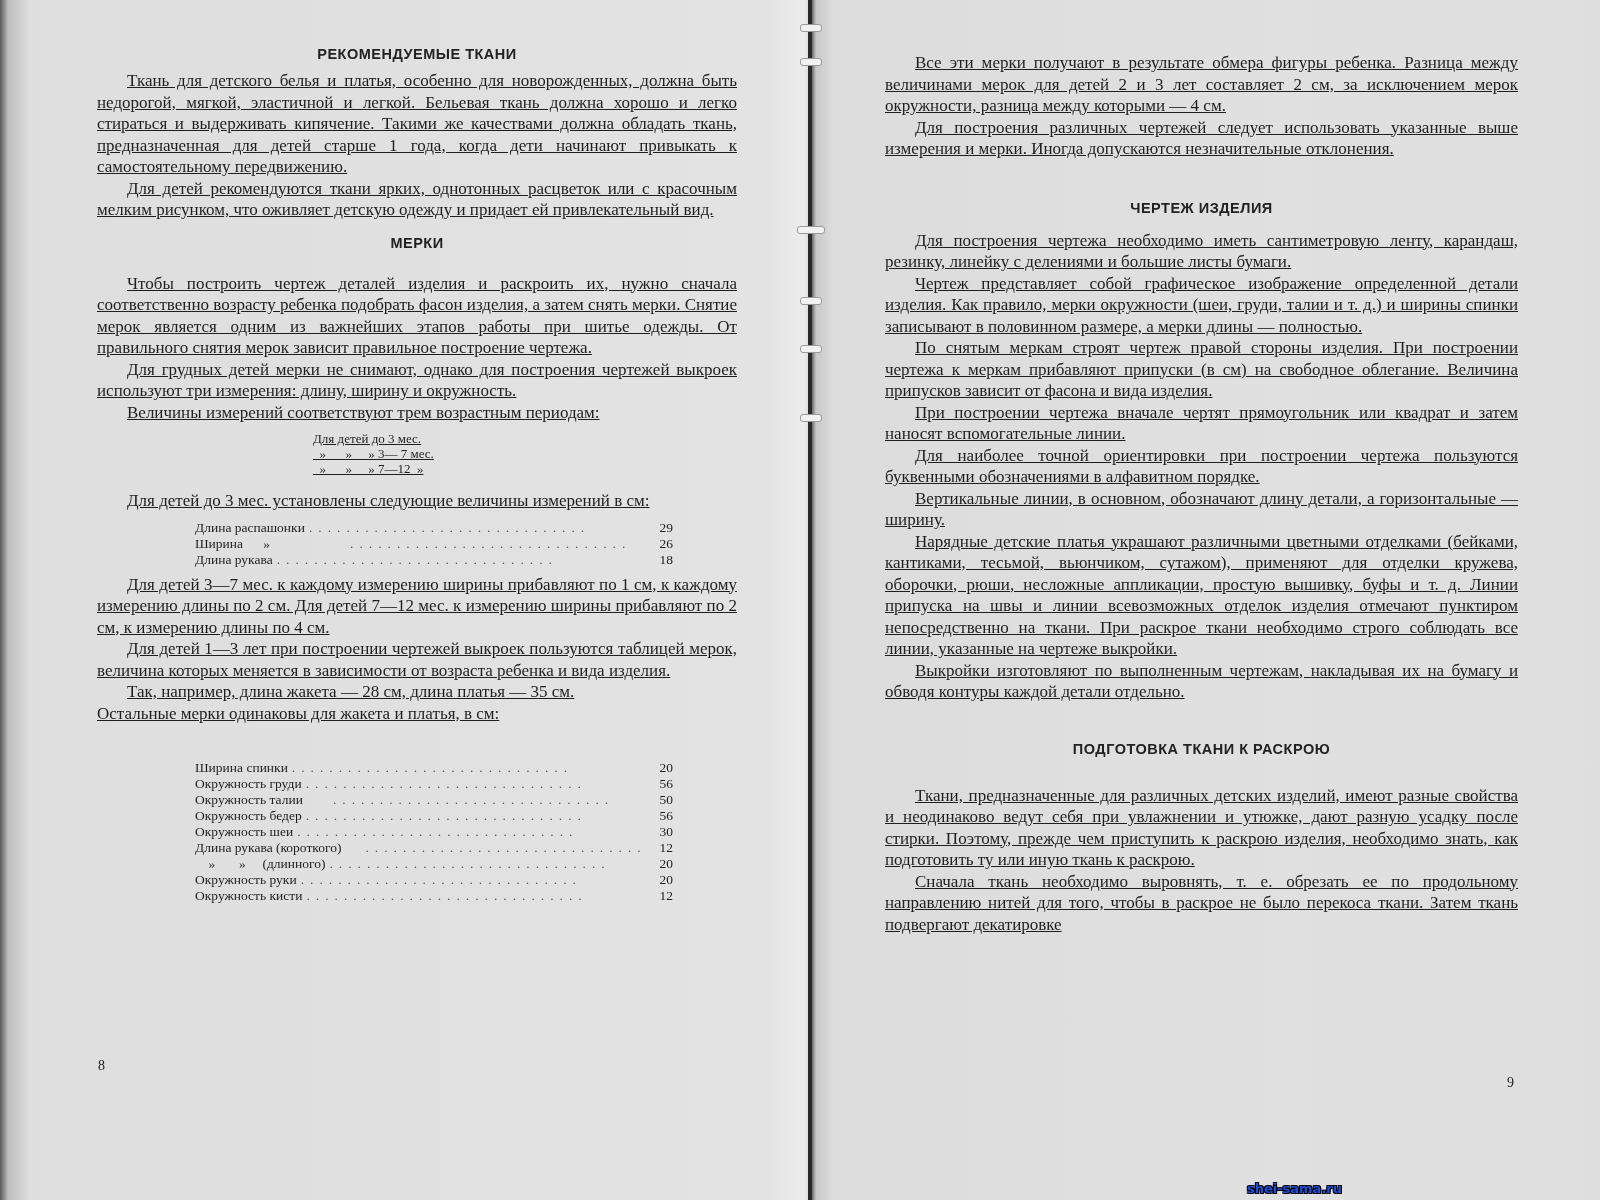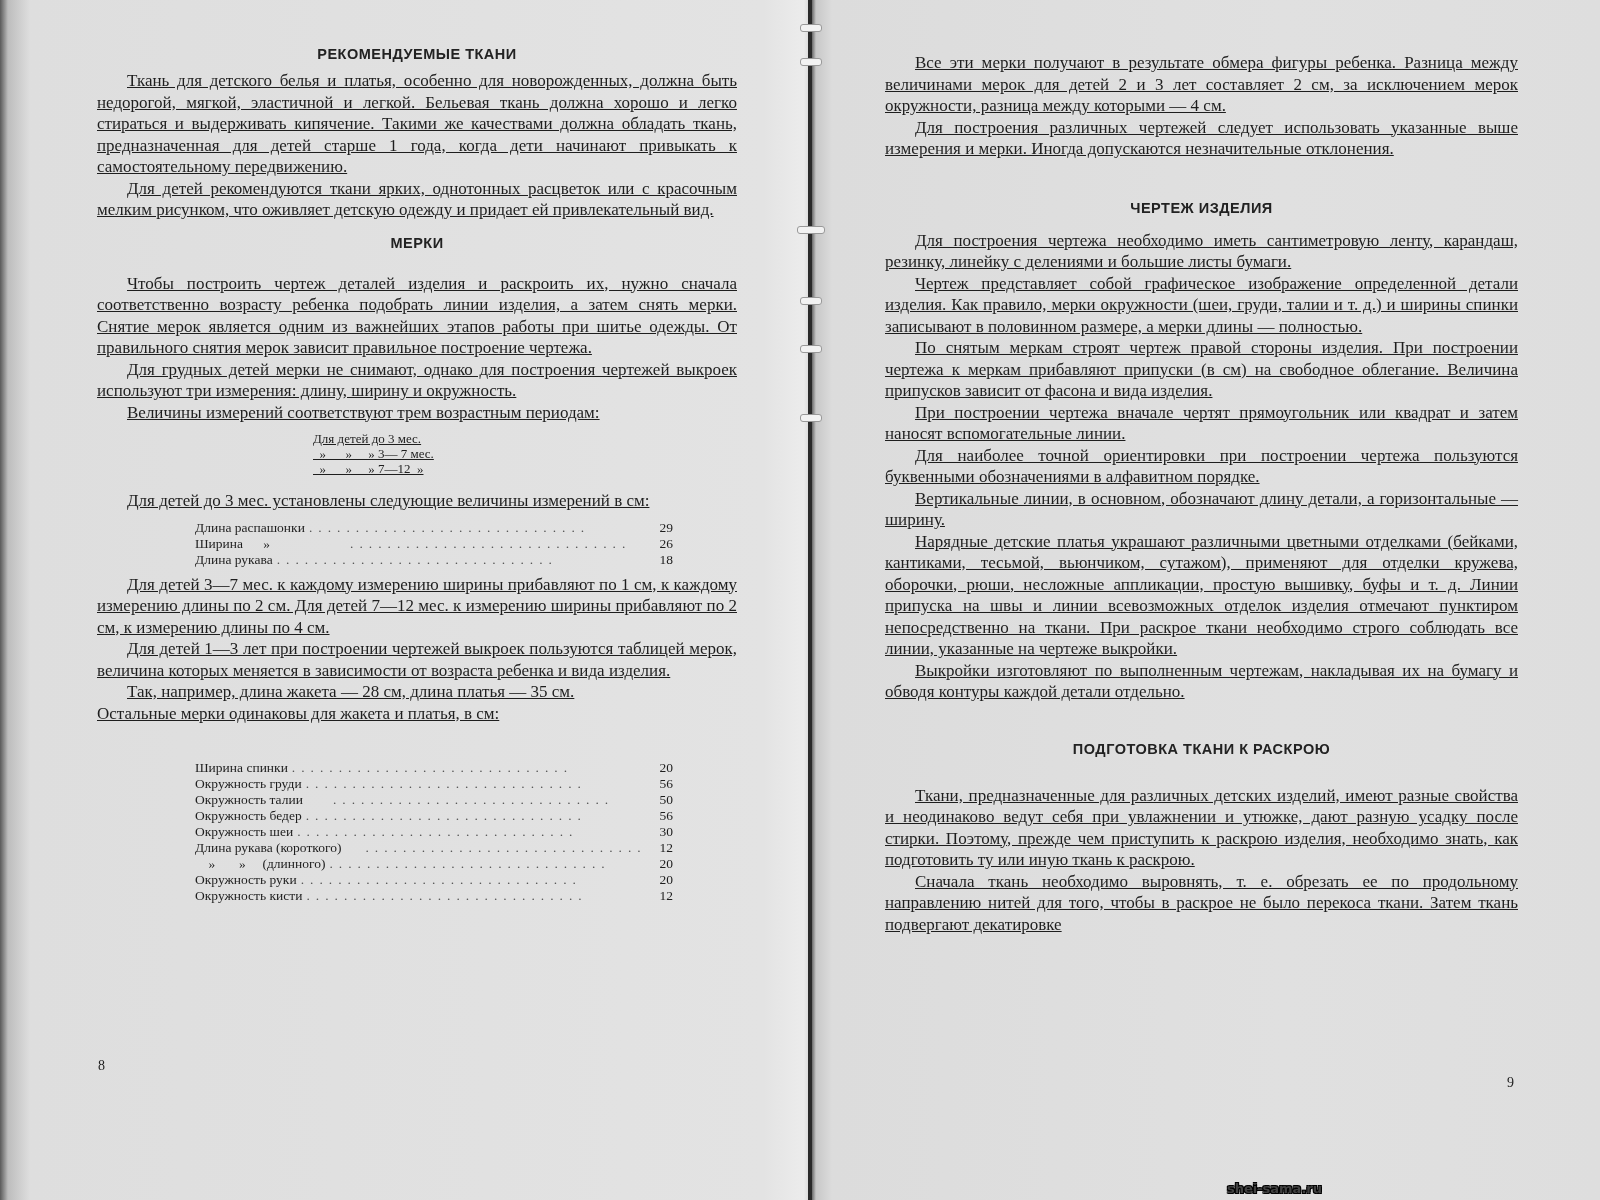--- a/index.html
+++ b/index.html
@@ -3,21 +3,21 @@
 <meta charset="utf-8">
 <style>
   html, body { margin:0; padding:0; }
   body {
     width:1600px; height:1200px; overflow:hidden;
     background:#d9d9d9;
     font-family:"Liberation Serif", "DejaVu Serif", serif;
     color:#1e1e1e;
     position:relative;
   }
-  .spread { position:absolute; left:0; top:0; width:1328px; height:1200px; }
+  .spread { position:absolute; left:0; top:0; width:1328px; height:1200px;padding-left:20px; }
   .page {
     position:absolute; top:0; height:1200px;
     background:linear-gradient(90deg,#dcdcdc 0%,#e2e2e2 40%,#e0e0e0 100%);
   }
   .page-left { left:0; width:812px;
     background:linear-gradient(90deg,#5a5a5a 0px,#bdbdbd 8px,#dedede 30px,#e1e1e1 60%,#e3e3e3 94%,#ececec 99%,#d0d0d0 100%); }
   .page-right { left:812px; width:788px;
     background:linear-gradient(90deg,#6a6a6a 0px,#c8c8c8 4px,#dcdcdc 20px,#e0e0e0 60%,#dedede 100%); }
   .gutter { position:absolute; left:808px; top:0; width:4px; height:1200px; background:#2a2a2a; }
   .stitch { position:absolute; left:800px; width:20px; height:6px; border-radius:3px;
@@ -34,21 +34,21 @@
   p.noind { text-indent:0; }
   .periods { font-size:13px; line-height:15px; margin:8px 0 0 216px; }
   .periods div { white-space:pre;text-decoration:underline; }
   .tbl { font-size:13.5px; line-height:16px; margin-left:98px; width:478px; }
   .tbl .row { display:flex; align-items:baseline; }
   .tbl .lbl { white-space:pre; }
   .tbl .dots { flex:1; overflow:hidden; white-space:nowrap; margin:0 4px; letter-spacing:6px; color:#555; }
   .tbl .val { width:22px; text-align:right; }
   .pagenum { position:absolute; font-size:14px; }
   .watermark { position:absolute; right:6px; bottom:4px; font-family:"DejaVu Sans",sans-serif;
-    font-weight:bold; font-size:13px; color:#404040; text-shadow:1px 1px 0 #000,-1px -1px 0 #000,1px -1px 0 #000,-1px 1px 0 #000; }
+    font-weight:bold; font-size:13px; color:#1d4ed8; text-shadow:1px 1px 0 #000,-1px -1px 0 #000,1px -1px 0 #000,-1px 1px 0 #000; }
 </style>
 </head>
 <body>
 
 <div class="spread">
   <div class="page page-left"></div>
   <div class="page page-right"></div>
   <div class="gutter"></div>
   <div class="stitch" style="top:24px"></div>
   <div class="stitch" style="top:58px"></div>
@@ -56,21 +56,21 @@
   <div class="stitch" style="top:297px"></div>
   <div class="stitch" style="top:345px"></div>
   <div class="stitch" style="top:414px"></div>
 
   <div class="col col-left">
     <h2 style="margin-top:4px;margin-bottom:8px">РЕКОМЕНДУЕМЫЕ ТКАНИ</h2>
     <p>Ткань для детского белья и платья, особенно для новорожденных, должна быть недорогой, мягкой, эластичной и легкой. Бельевая ткань должна хорошо и легко стираться и выдерживать кипячение. Такими же качествами должна обладать ткань, предназначенная для детей старше 1 года, когда дети начинают привыкать к самостоятельному передвижению.</p>
     <p>Для детей рекомендуются ткани ярких, однотонных расцветок или с красочным мелким рисунком, что оживляет детскую одежду и придает ей привлекательный вид.</p>
 
     <h2 style="margin-top:14px;margin-bottom:22px">МЕРКИ</h2>
-    <p>Чтобы построить чертеж деталей изделия и раскроить их, нужно сначала соответственно возрасту ребенка подобрать линии изделия, а затем снять мерки. Снятие мерок является одним из важнейших этапов работы при шитье одежды. От правильного снятия мерок зависит правильное построение чертежа.</p>
+    <p>Чтобы построить чертеж деталей изделия и раскроить их, нужно сначала соответственно возрасту ребенка подобрать фасон изделия, а затем снять мерки. Снятие мерок является одним из важнейших этапов работы при шитье одежды. От правильного снятия мерок зависит правильное построение чертежа.</p>
     <p>Для грудных детей мерки не снимают, однако для построения чертежей выкроек используют три измерения: длину, ширину и окружность.</p>
     <p>Величины измерений соответствуют трем возрастным периодам:</p>
 
     <div class="periods">
       <div>Для детей до 3 мес.</div>
       <div>  »      »     » 3— 7 мес.</div>
       <div>  »      »     » 7—12  »</div>
     </div>
 
     <p style="margin-top:14px">Для детей до 3 мес. установлены следующие величины измерений в см:</p>

